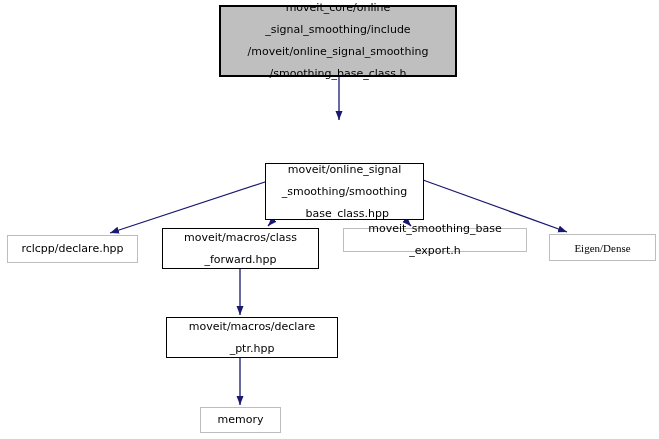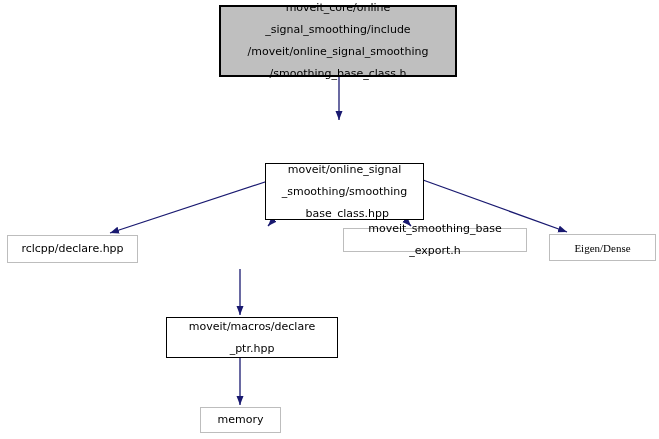--- a/index.html
+++ b/index.html
@@ -75,20 +75,22 @@
   </svg>
 
   <div id="n0" class="node current">moveit_core/online
 _signal_smoothing/include
 /moveit/online_signal_smoothing
 /smoothing_base_class.h</div>
   <div id="n1" class="node">moveit/online_signal
 _smoothing/smoothing
 _base_class.hpp</div>
   <div id="n2" class="node external">rclcpp/declare.hpp</div>
+  <div id="n3" class="node">moveit/macros/class
+_forward.hpp</div>
   <div id="n4" class="node external">moveit_smoothing_base
 _export.h</div>
   <div id="n5" class="node external">Eigen/Dense</div>
   <div id="n6" class="node">moveit/macros/declare
 _ptr.hpp</div>
   <div id="n7" class="node external">memory</div>
 
 </div>
 
 </body></html>

